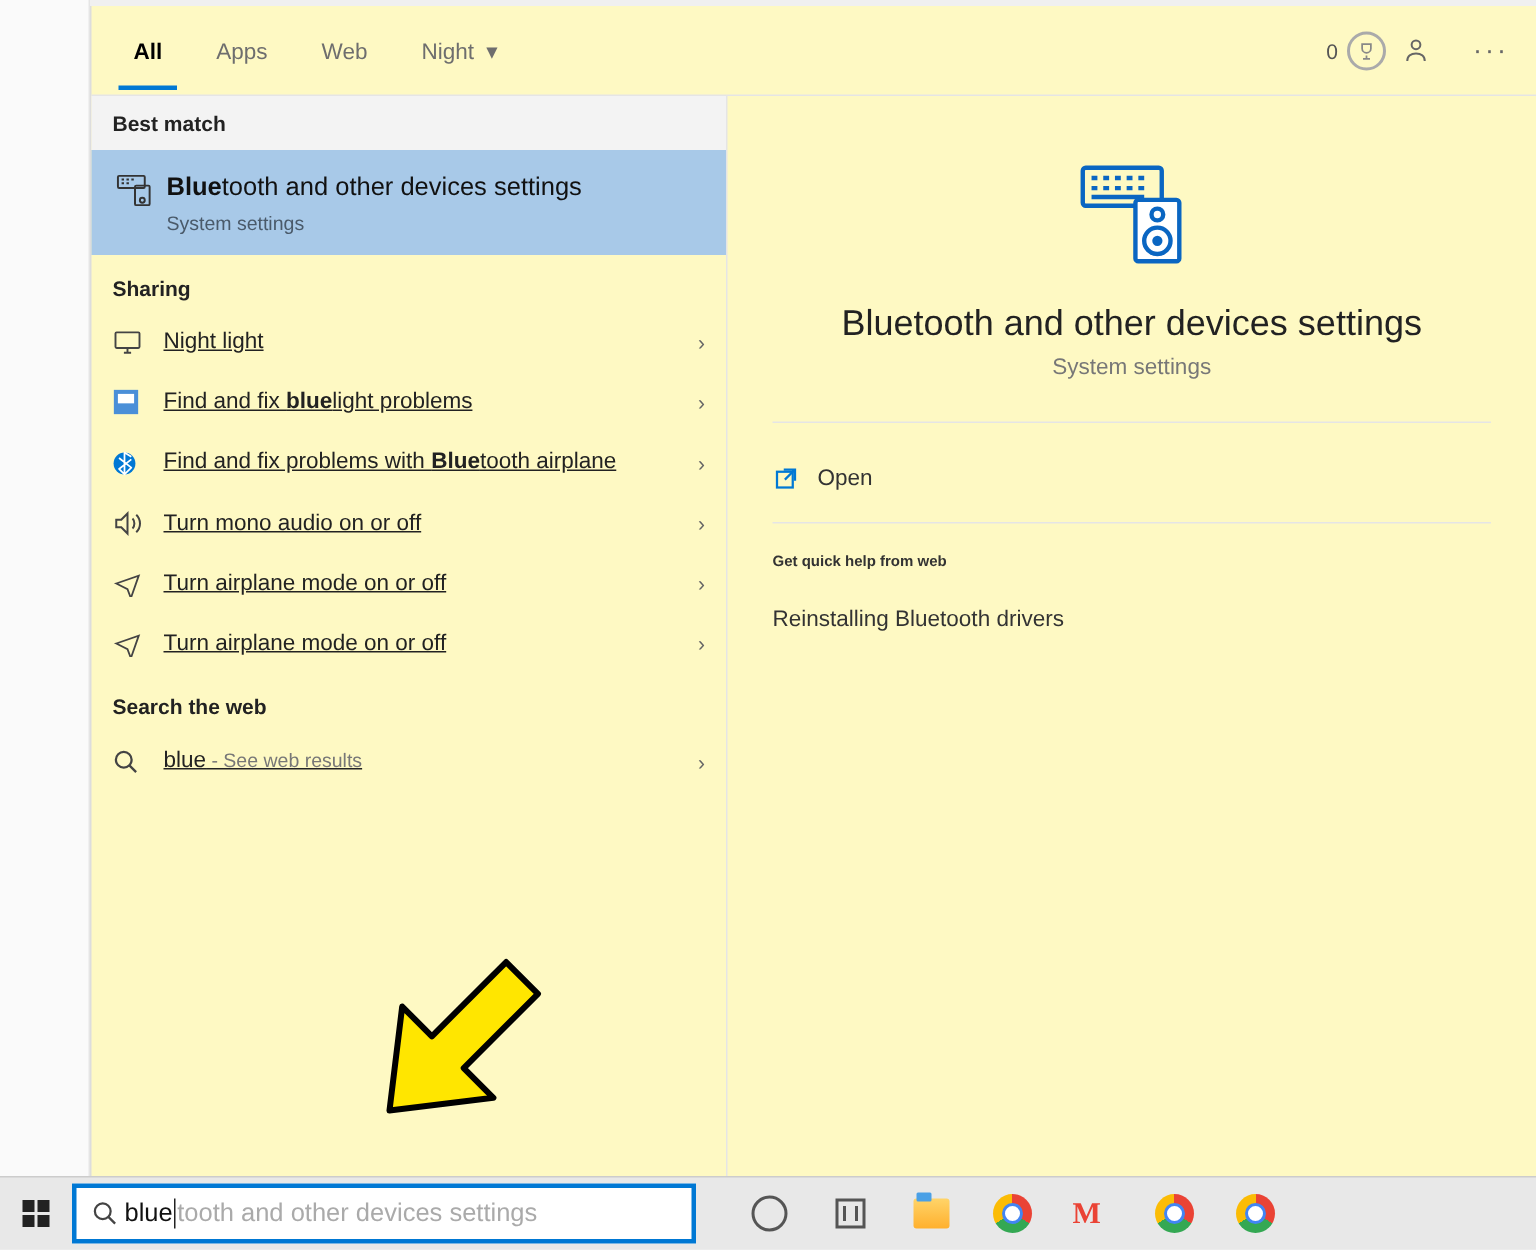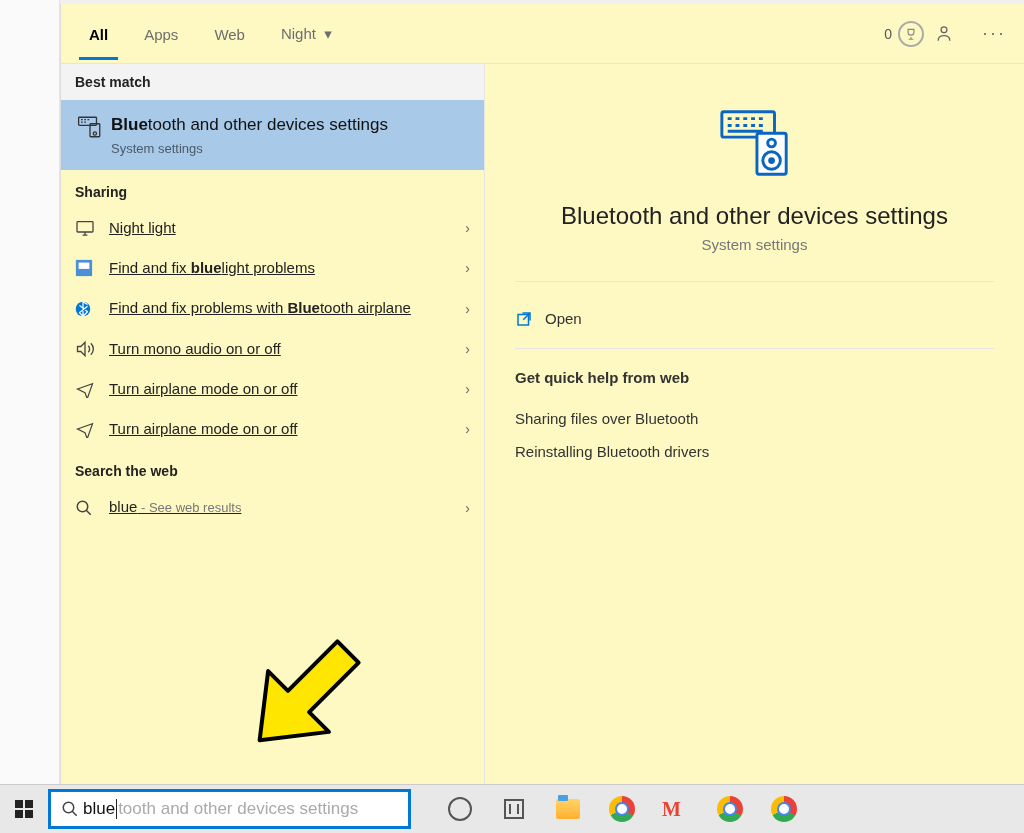--- a/index.html
+++ b/index.html
@@ -49,36 +49,36 @@
 
   .web-sub { color:#777; font-size:13px; }
 
   
   .big-icon { width: 78px; height: 78px; margin: 10px auto 20px auto; }
   .preview-title { text-align:center; font-size:24px; color:#222; margin-bottom:6px; }
   .preview-sub { text-align:center; font-size:15px; color:#777; margin-bottom: 28px; }
   .hr { border:none; border-top:1px solid #e5e5e5; margin: 0 0 20px 0; }
   .open-row { display:flex; align-items:flex-start; font-size:15px; color:#333; padding: 8px 0 20px 0; cursor:pointer; }
   .open-row .oi { color:#0078d4; width: 30px; font-size:15px; }
-  .help-header { font-weight:600; font-size:15px; color:#333; margin: 20px 0 16px 0; }
+  .help-header { font-weight:600; font-size:10px; color:#333; margin: 20px 0 16px 0; }
   .help-link { font-size:15px; color:#333; padding: 8px 0; cursor:pointer; }
 
   
   .left-gutter { position:absolute; left:0; top:0; width:60px; height:784px; background:#fafafa; border-right:1px solid #e5e5e5; }
 
   
   .taskbar {
     position:absolute; left:0; bottom:0; width:1024px; height:49px;
     background: #e8e8e8; display:flex; align-items:center; border-top:1px solid #ccc;
   }
   .start { width:48px; height:49px; display:flex; align-items:center; justify-content:center; cursor:pointer; }
   .start-grid { width:18px; height:18px; display:grid; grid-template-columns:1fr 1fr; grid-template-rows:1fr 1fr; gap:2px; }
   .start-grid div { background:#222; }
   .searchbox {
-    width: 363px; height: 40px; background:#fff; border:3px solid #0078d4;
+    width: 416px; height: 40px; background:#fff; border:3px solid #0078d4;
     display:flex; align-items:center; padding:0 10px; margin-left:0;
   }
   .searchbox .si { color:#444; width:22px; }
   .search-text { font-size:17px; color:#111; }
   .search-text .ghost { color:#aaa; }
   .caret { display:inline-block; width:1px; height:20px; background:#222; vertical-align:middle; margin:0 1px; }
   .task-spacer { width: 14px; }
   .task-icons { display:flex; gap:24px; margin-left: 20px; align-items:center; }
   .ticon { width:30px; height:30px; display:flex; align-items:center; justify-content:center; cursor:pointer; }
 
@@ -255,21 +255,20 @@
         <span class="oi">
           <svg width="18" height="18" viewBox="0 0 24 24" fill="none" stroke="#0078d4" stroke-width="2">
               <rect x="4" y="6" width="14" height="14"></rect>
               <path d="M10 4h10v10M20 4l-9 9"></path>
             </svg>
         </span>
         <span>Open</span>
       </div>
       <hr class="hr">
       <div class="help-header">Get quick help from web</div>
-      <div class="help-link">Sharing files over Bluetooth</div>
       <div class="help-link">Reinstalling Bluetooth drivers</div>
     </div>
   </div>
 </div>
 
 <svg class="arrow-annot" width="170" height="170" viewBox="0 0 170 170">
   <g transform="rotate(45 85 85)">
     <path d="M70 10 h30 v70 h28 l-43 55 -43-55 h28 z" fill="#ffe600" stroke="#000" stroke-width="4" stroke-linejoin="round"></path>
   </g>
 </svg>

